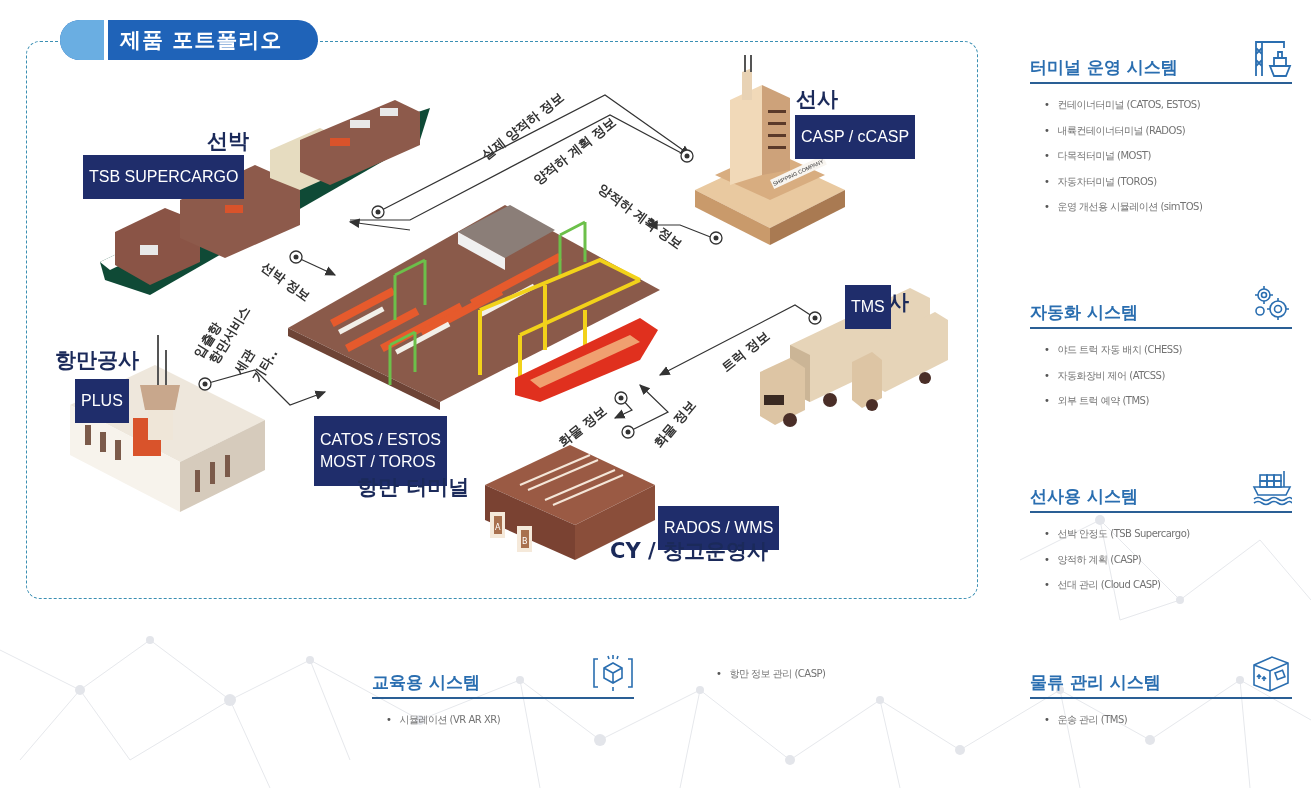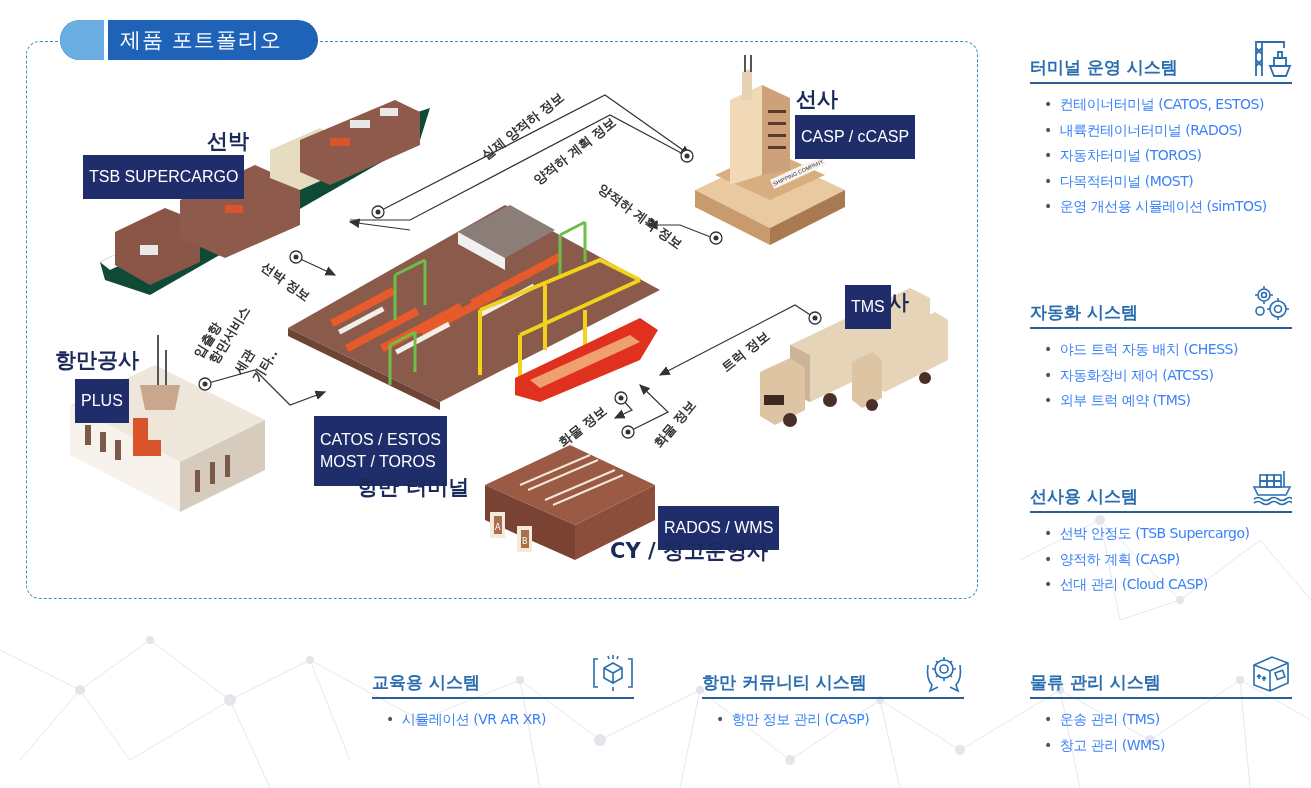--- a/index.html
+++ b/index.html
@@ -1,30 +1,30 @@
 <!DOCTYPE html>
 <html><head>
 <meta charset="utf-8">
 <style>
   html,body{margin:0;padding:0;}
   body{width:1311px;height:788px;position:relative;overflow:hidden;background:#ffffff;font-family:"DejaVu Sans","Liberation Sans",sans-serif;color:#222;}
   .bgnet{position:absolute;left:0;top:0;width:1311px;height:788px;pointer-events:none;}
   .frame{position:absolute;left:26px;top:41px;width:950px;height:556px;border:1.5px dashed #3b8fb3;border-radius:14px;}
   .title-pill{position:absolute;left:60px;top:20px;height:40px;width:258px;border-radius:20px;background:#1f63b8;overflow:hidden;display:flex;align-items:center;}
   .title-pill .cap{position:absolute;left:0;top:0;width:44px;height:40px;background:#6aaee2;border-right:4px solid #fff;}
-  .title-pill .txt{position:absolute;left:60px;top:0;line-height:40px;color:#fff;font-weight:normal;font-size:21px;letter-spacing:1px;}
+  .title-pill .txt{position:absolute;left:60px;top:0;line-height:40px;color:#fff;font-weight:bold;font-size:21px;letter-spacing:1px;}
   .lbl-title{position:absolute;font-weight:bold;font-size:21px;color:#1b2a5a;}
   .lbl-box{position:absolute;background:#1f2d6b;color:#fff;font-size:16px;padding:12px 6px;line-height:20px;white-space:nowrap;font-family:"Liberation Sans",sans-serif;}
   .flow-txt{position:absolute;font-size:13px;font-weight:bold;color:#333;white-space:nowrap;transform-origin:left top;}
   .sys{position:absolute;width:262px;}
   .sys .head{display:flex;justify-content:space-between;align-items:flex-end;height:40px;border-bottom:2.5px solid #2a5f95;padding-bottom:4px;gap:17px;}
   .sys .head .name{font-weight:bold;font-size:17px;color:#2a6eb0;line-height:22px;}
   .sys .head .ico{width:42px;height:40px;}
   .sys ul{list-style:none;margin:8px 0 0 0;padding:0 0 0 14px;}
-  .sys li{font-size:14px;color:#3b82f6;line-height:25.5px;white-space:nowrap;letter-spacing:-0.5px;}
+  .sys li{font-size:10px;color:#737373;line-height:25.5px;white-space:nowrap;letter-spacing:-0.5px;}
   .sys li::before{content:"•";color:#555;margin-right:8px;}
 </style>
 </head>
 <body>
 
 <svg class="bgnet" viewBox="0 0 1311 788">
   <g stroke="#e6e8ec" stroke-width="1" fill="none">
     <path d="M0 650 L80 690 L150 640 L230 700 L310 660 L420 720 L520 680 L600 740 L700 690 L790 760 L880 700 L960 750 L1060 690 L1150 740 L1240 680 L1311 720"></path>
     <path d="M20 760 L80 690 L130 760 L230 700 L270 788 M310 660 L350 760 M520 680 L540 788 M700 690 L680 788 M880 700 L900 788 M1060 690 L1080 788 M1240 680 L1250 788"></path>
     <path d="M1020 560 L1100 520 L1180 600 L1260 540 L1311 600 M1100 520 L1120 620 L1180 600"></path>
@@ -250,22 +250,22 @@
   <div class="head">
     <span class="name">터미널 운영 시스템</span>
     <svg class="ico" viewBox="0 0 42 40" fill="none" stroke="#2a6eb0" stroke-width="1.8">
       <path d="M6 38 L6 4 L12 4 L12 38 M6 10 L12 16 M12 10 L6 16 M6 22 L12 28 M12 22 L6 28 M12 4 L34 4 L34 10"></path>
       <path d="M20 28 L40 28 L36 38 L24 38 Z M24 28 L24 20 L36 20 L36 28 M28 20 L28 14 L32 14 L32 20"></path>
     </svg>
   </div>
   <ul>
     <li>컨테이너터미널 (CATOS, ESTOS)</li>
     <li>내륙컨테이너터미널 (RADOS)</li>
+    <li>다목적터미널 (MOST)</li>
     <li>자동차터미널 (TOROS)</li>
-    <li>다목적터미널 (MOST)</li>
     <li>운영 개선용 시뮬레이션 (simTOS)</li>
   </ul>
 </div>
 
 <div class="sys" style="left:1030px;top:283px;">
   <div class="head">
     <span class="name">자동화 시스템</span>
     <svg class="ico" viewBox="0 0 42 40" fill="none" stroke="#2a6eb0" stroke-width="1.6">
       <circle cx="14" cy="12" r="6"></circle>
         <circle cx="14" cy="12" r="2.5"></circle>
@@ -311,40 +311,30 @@
       <path d="M21 10 L30 15 L30 25 L21 30 L12 25 L12 15 Z M12 15 L21 20 L30 15 M21 20 L21 30"></path>
       <path d="M21 2 L21 6 M21 34 L21 38 M16 3 L17 6 M26 3 L25 6"></path>
     </svg>
   </div>
   <ul>
     <li>시뮬레이션 (VR AR XR)</li>
   </ul>
 </div>
 
 <div class="sys" style="left:702px;top:653px;">
-  <div class="head">
-    <span class="name">항만 커뮤니티 시스템</span>
-    <svg class="ico" viewBox="0 0 42 40" fill="none" stroke="#2a6eb0" stroke-width="1.6">
-      <circle cx="22" cy="16" r="9"></circle>
-        <circle cx="22" cy="16" r="4"></circle>
-      <path d="M22 4 L22 7 M22 25 L22 28 M10 16 L13 16 M31 16 L34 16 M14 8 L16 10 M28 22 L30 24 M30 8 L28 10 M14 24 L16 22"></path>
-      <path d="M6 12 Q4 26 10 32 L8 38 L16 34 M38 12 Q40 26 34 32 L36 38 L28 34"></path>
-    </svg>
-  </div>
   <ul>
     <li>항만 정보 관리  (CASP)</li>
   </ul>
 </div>
 
 <div class="sys" style="left:1030px;top:653px;">
   <div class="head">
     <span class="name">물류 관리 시스템</span>
     <svg class="ico" viewBox="0 0 42 40" fill="none" stroke="#2a6eb0" stroke-width="1.6">
       <path d="M4 12 L22 4 L38 10 L38 30 L20 38 L4 32 Z M4 12 L20 18 L38 10 M20 18 L20 38"></path>
       <path d="M9 26 L9 22 M7 24 L9 22 L11 24 M14 28 L14 24 M12 26 L14 24 L16 26"></path>
       <rect x="25" y="20" width="8" height="7" transform="rotate(-20 25 20)"></rect>
     </svg>
   </div>
   <ul>
     <li>운송 관리 (TMS)</li>
-    <li>창고 관리 (WMS)</li>
   </ul>
 </div>
 
 </body></html>

